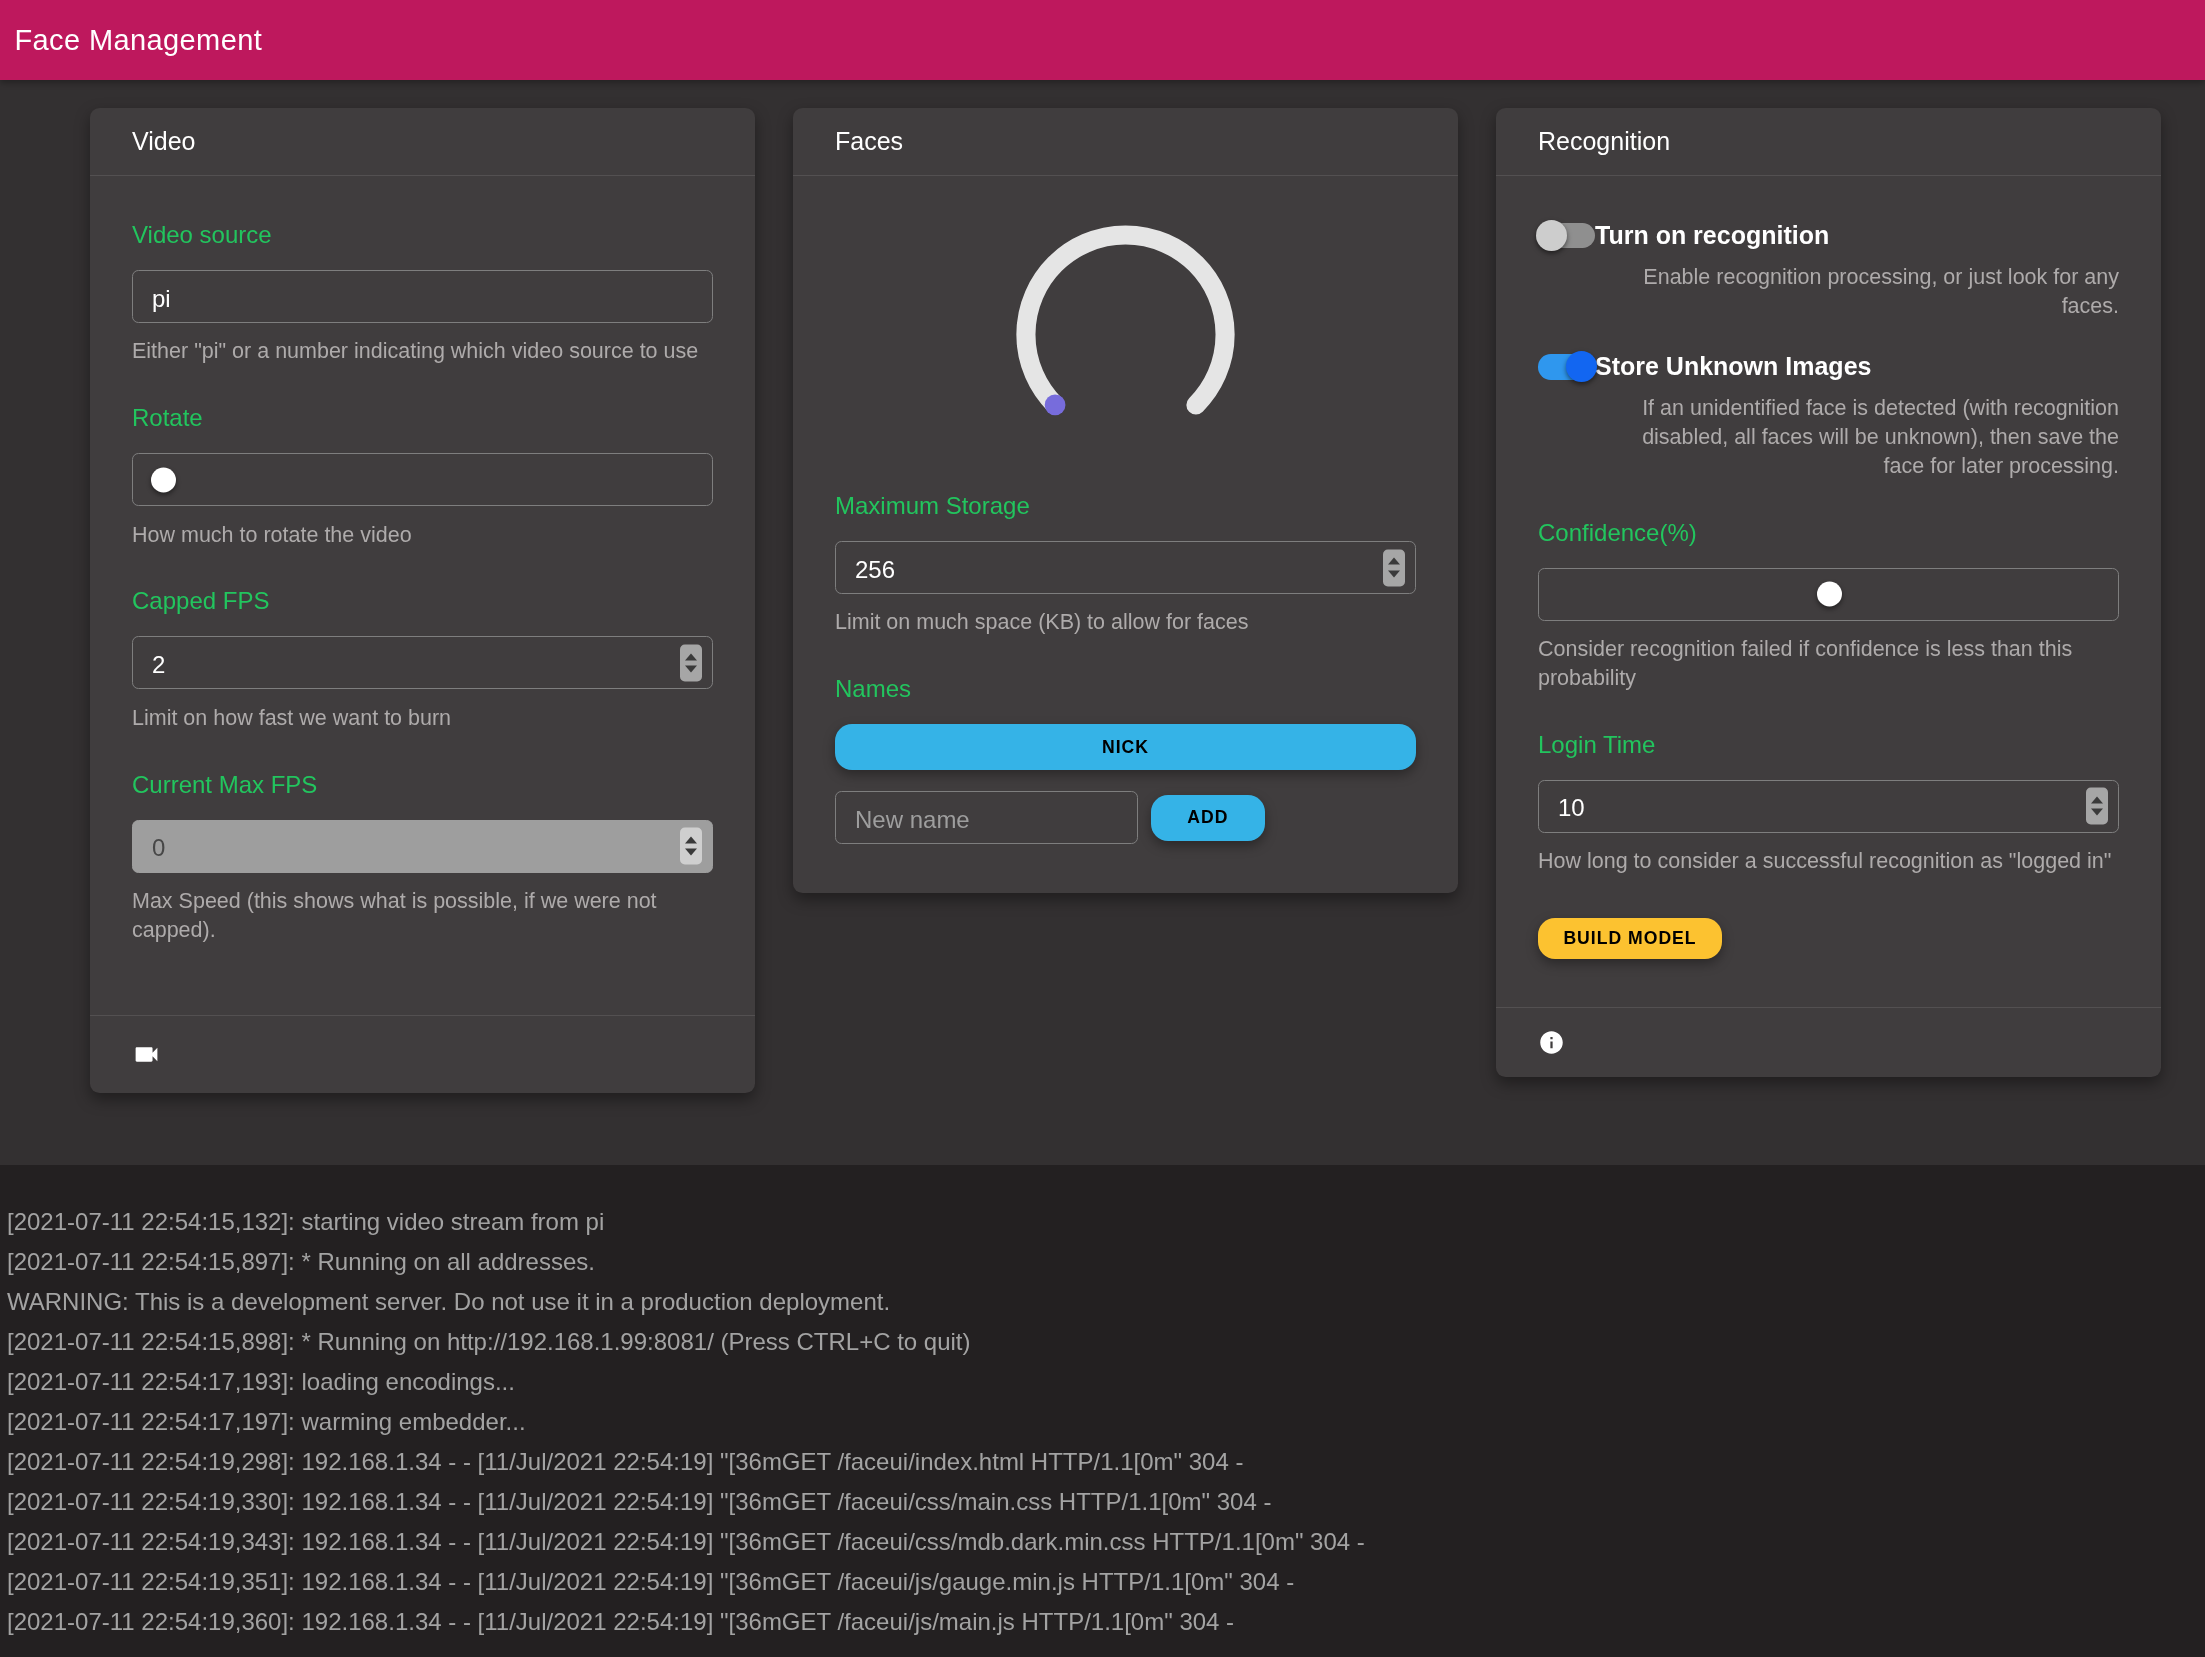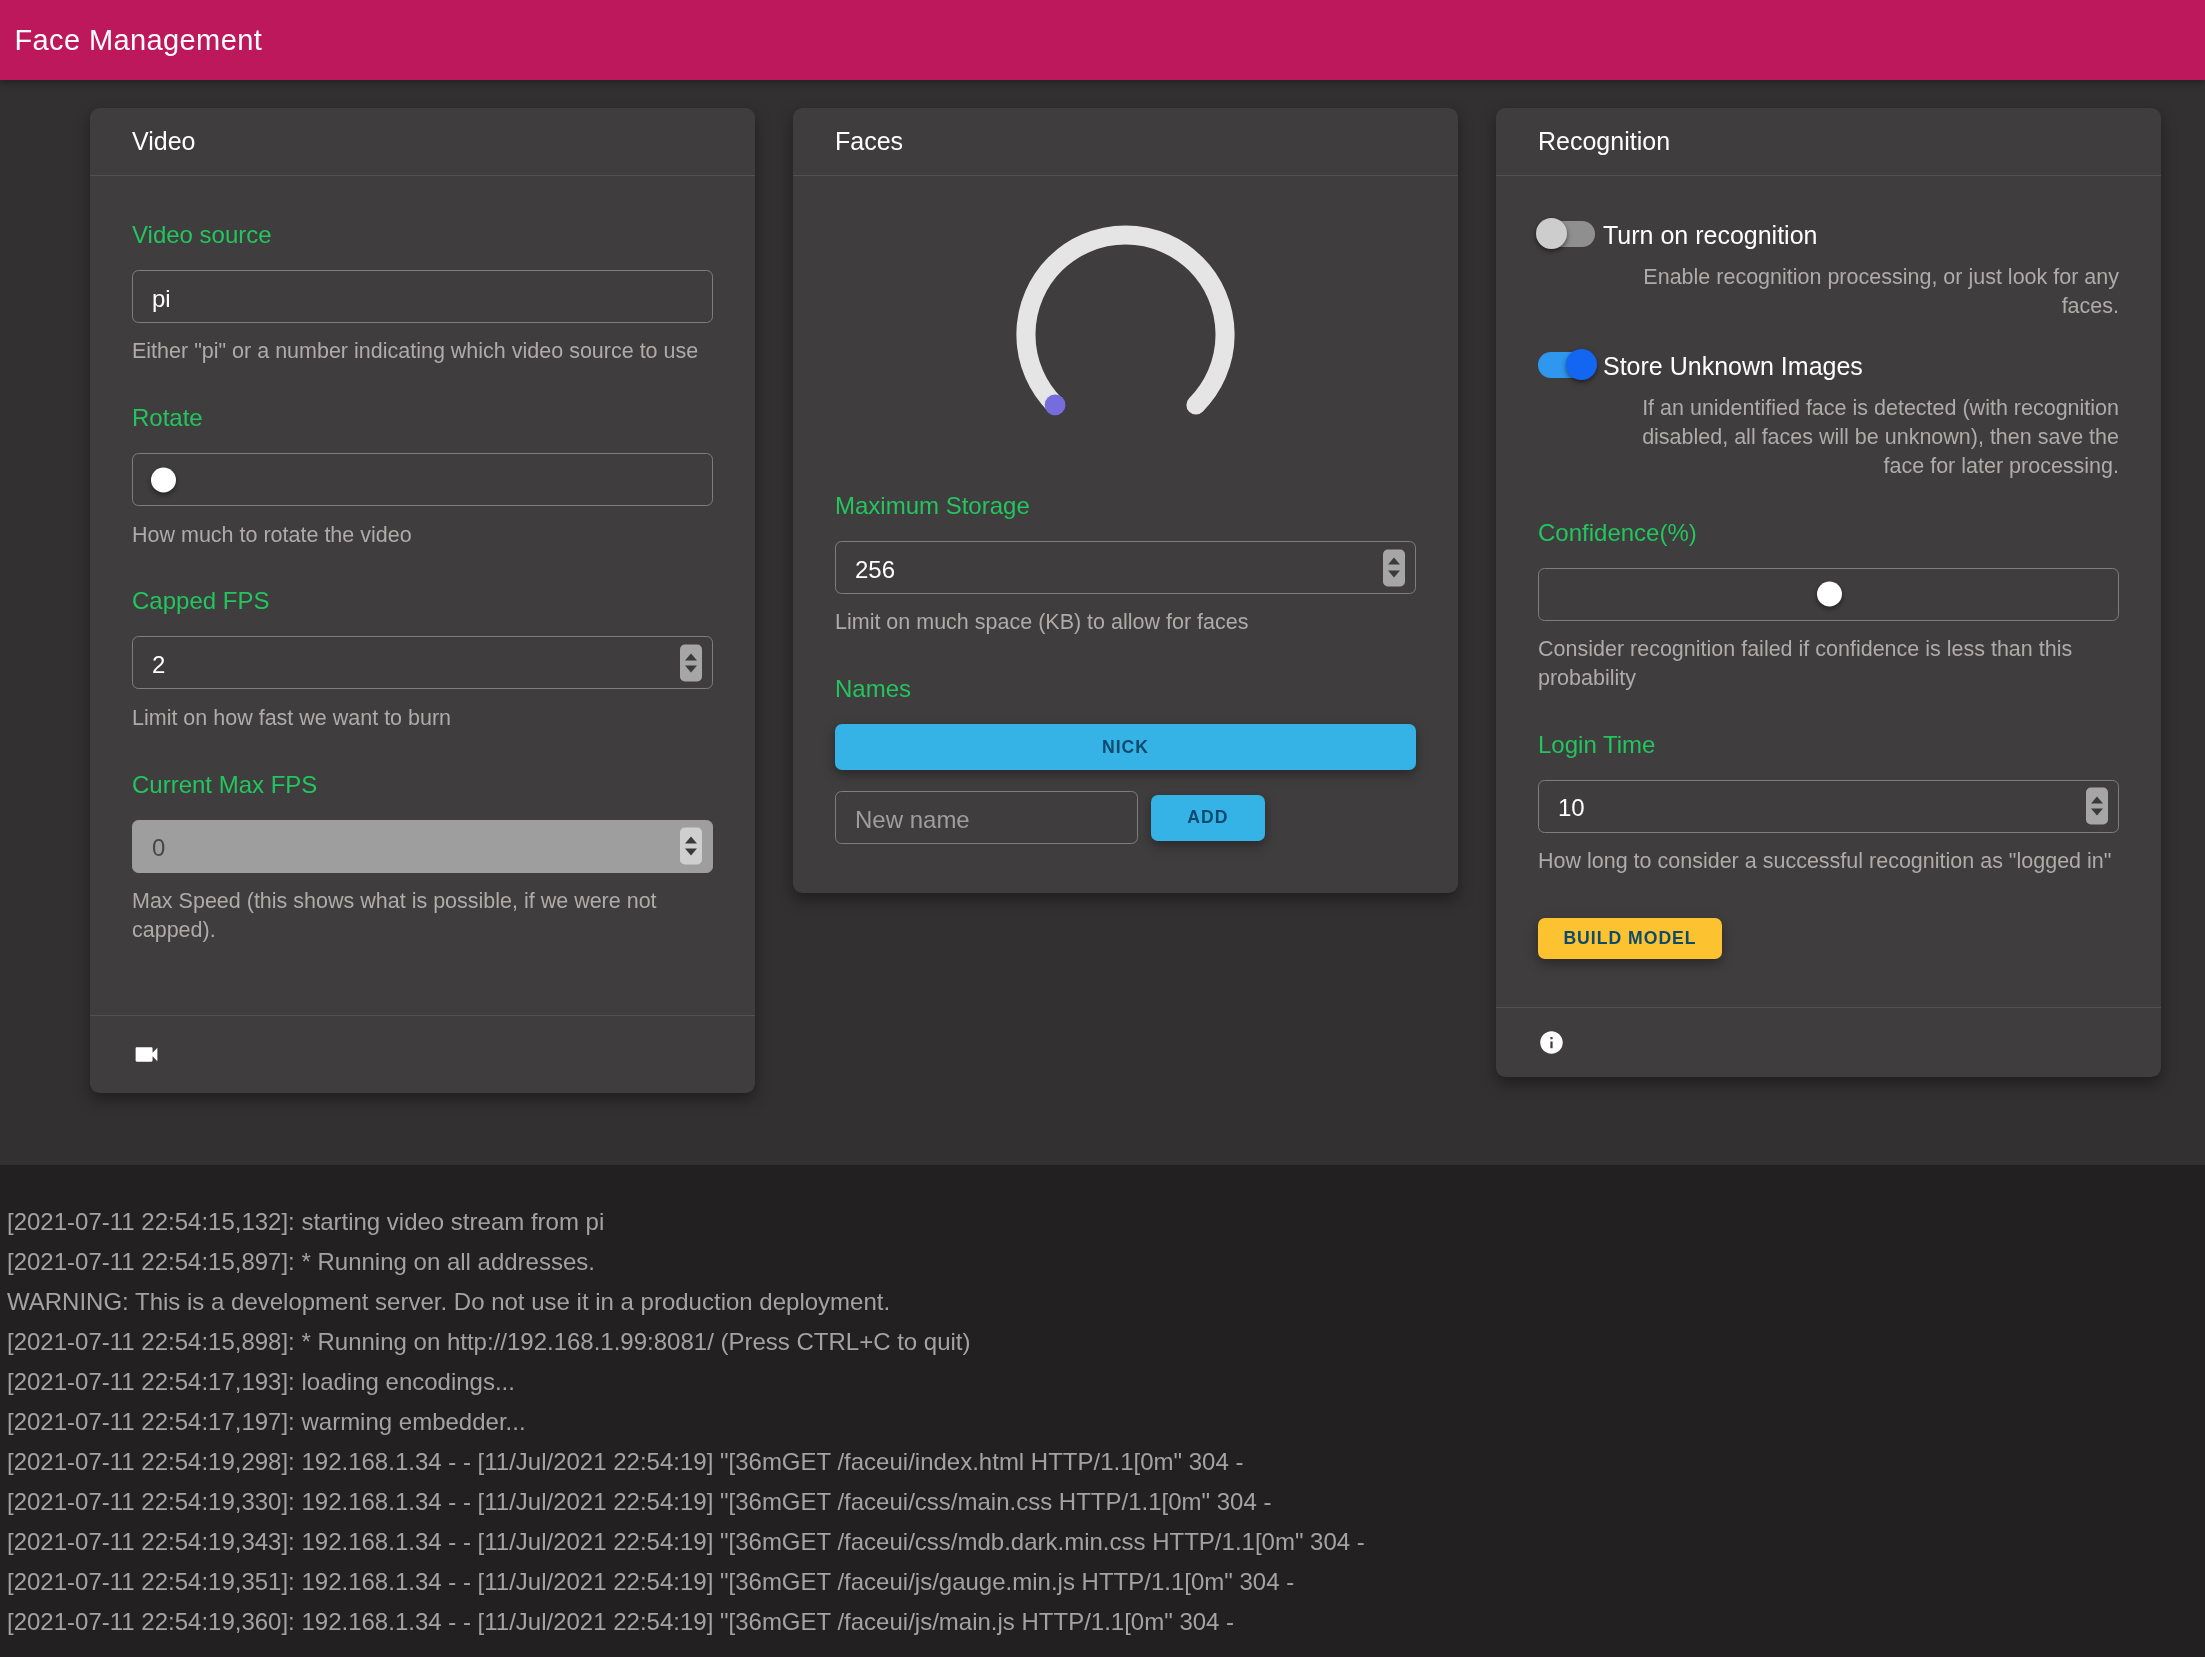--- a/index.html
+++ b/index.html
@@ -63,34 +63,34 @@
   .thumb-left { left:17.6px; }
   .thumb-center { left:calc(50% - 12px); }
   
   .card-footer { border-top:1.6px solid rgba(255,255,255,.1); padding:24px 42px; display:flex; align-items:center; }
   .footer-video { margin-top:70px; }
   .footer-recognition { margin-top:48px; padding:21px 42px; }
   
   .gauge-wrap { display:flex; justify-content:center; }
   
   .btn {
-    border:none; border-radius:7px; color:#0c4a6e; font-family:inherit;
+    border:none; border-radius:17px; color:#000000; font-family:inherit;
     font-weight:600; font-size:17.6px; letter-spacing:1px;
     display:flex; align-items:center; justify-content:center;
     box-shadow:0 4.8px 11.2px rgba(0,0,0,.35); cursor:pointer;
   }
   .btn-info { background:#35b3e7; }
   .btn-nick { width:100%; height:46px; margin-bottom:21px; }
   .btn-add { width:114px; height:46px; flex:none; }
   .btn-warning { background:#fcc230; width:184px; height:41px; margin-top:42px; }
   .add-row { display:flex; align-items:center; gap:12.8px; }
   .new-name-wrap { width:303px; }
   .new-name-wrap .text-input { padding-right:19px; }
   
-  .switch-row { display:flex; align-items:flex-start; gap:8px; margin-bottom:12.8px; }
+  .switch-row { display:flex; align-items:center; gap:0; margin-bottom:12.8px;font-weight:bold; }
   .switch { width:57px; height:25.5px; border-radius:12.8px; position:relative; flex:none; cursor:pointer; }
   .switch-off { background:#8f8f8f; }
   .switch-on  { background:#2f97ee; }
   .switch .sw-thumb {
     position:absolute; top:-3.2px; width:31px; height:31px; border-radius:50%;
     box-shadow:0 2.4px 5.6px rgba(0,0,0,.5); cursor:pointer;
   }
   .switch-off .sw-thumb { left:-1.6px; background:#cdcdcd; }
   .switch-on  .sw-thumb { left:28px; background:#1266f1; }
   .switch-label { font-size:25px; }

